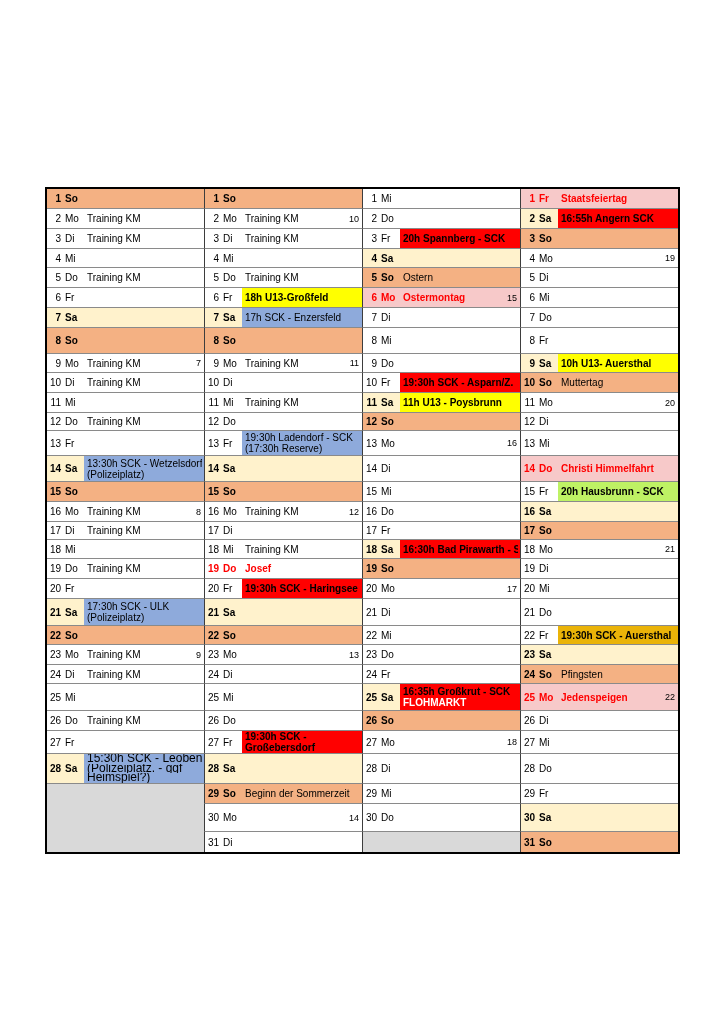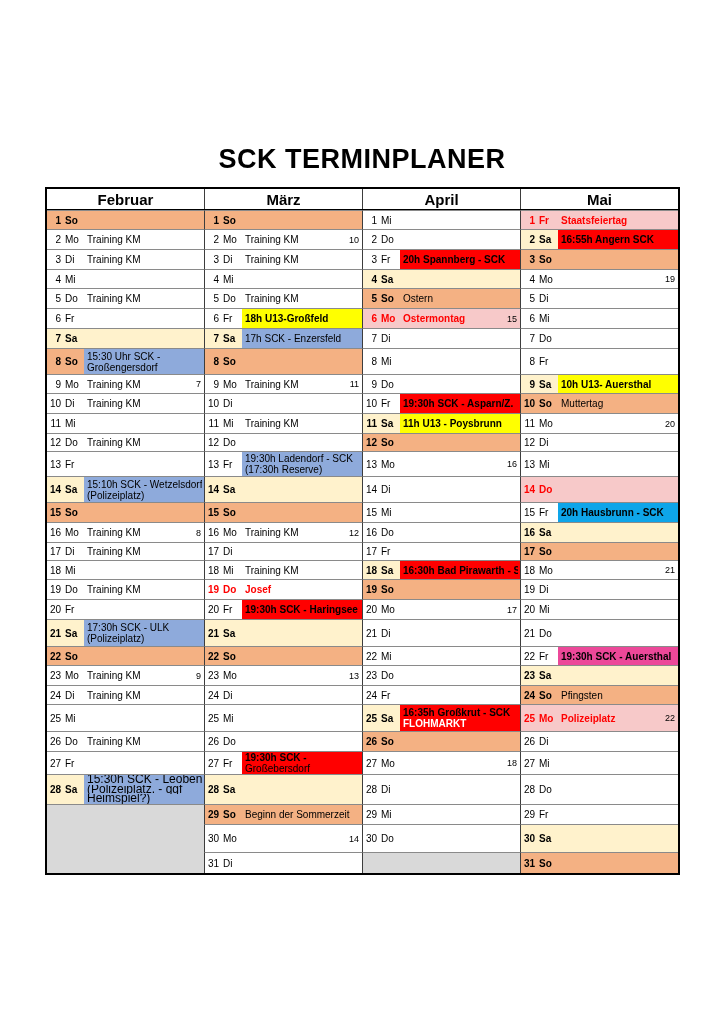--- a/index.html
+++ b/index.html
@@ -26,28 +26,21 @@
   .evl{line-height:11px;white-space:nowrap;overflow:hidden;}
   .ev.small .evl{font-size:12px;line-height:9.6px;}
   .wk{flex:0 0 auto;font-size:9px;padding:0 3px 0 1px;}
   .b{font-weight:bold;}
   .red{color:#FF0000;}
 </style>
 </head>
 <body>
 
 <div class="page">
-  <div class="title">SCK TERMINPLANER</div>
   <div class="cal">
-    <div class="hrow">
-      <div class="hcell">Februar</div>
-      <div class="hcell">März</div>
-      <div class="hcell">April</div>
-      <div class="hcell">Mai</div>
-    </div>
 
   <div class="drow" style="height: 19px;">
         <div class="cell" style="background: rgb(244, 177, 131);">
           <span class="dn b">1</span>
           <span class="dw b">So</span>
           <span class="ev"></span>
         </div>
         <div class="cell" style="background: rgb(244, 177, 131);">
           <span class="dn b">1</span>
           <span class="dw b">So</span>
@@ -222,24 +215,20 @@
         <div class="cell" style="background: rgb(255, 255, 255);">
           <span class="dn">7</span>
           <span class="dw">Do</span>
           <span class="ev"></span>
         </div>
       </div>
       <div class="drow" style="height: 26px;">
         <div class="cell" style="background: rgb(244, 177, 131);">
           <span class="dn b">8</span>
           <span class="dw b">So</span>
-          <span class="ev" style="background: rgb(142, 170, 219);">
-            <div class="evl" style="font-weight: 400;">15:30 Uhr SCK -</div>
-            <div class="evl" style="font-weight: 400;">Großengersdorf</div>
-          </span>
         </div>
         <div class="cell" style="background: rgb(244, 177, 131);">
           <span class="dn b">8</span>
           <span class="dw b">So</span>
           <span class="ev"></span>
         </div>
         <div class="cell" style="background: rgb(255, 255, 255);">
           <span class="dn">8</span>
           <span class="dw">Mi</span>
           <span class="ev"></span>
@@ -382,36 +371,39 @@
           <span class="dn">13</span>
           <span class="dw">Mi</span>
           <span class="ev"></span>
         </div>
       </div>
       <div class="drow" style="height: 26px;">
         <div class="cell" style="background: rgb(255, 242, 204);">
           <span class="dn b">14</span>
           <span class="dw b">Sa</span>
           <span class="ev" style="background: rgb(142, 170, 219);">
-            <div class="evl" style="font-weight: 400;">15:10h SCK - Wetzelsdorf</div>
+            <div class="evl" style="font-weight: 400;">13:30h SCK - Wetzelsdorf</div>
             <div class="evl" style="font-weight: 400;">(Polizeiplatz)</div>
           </span>
         </div>
         <div class="cell" style="background: rgb(255, 242, 204);">
           <span class="dn b">14</span>
           <span class="dw b">Sa</span>
         </div>
         <div class="cell" style="background: rgb(255, 255, 255);">
           <span class="dn">14</span>
           <span class="dw">Di</span>
           <span class="ev"></span>
         </div>
         <div class="cell" style="background: rgb(247, 201, 201);">
           <span class="dn b red">14</span>
           <span class="dw b red">Do</span>
+          <span class="ev">
+            <div class="evl red b">Christi Himmelfahrt</div>
+          </span>
         </div>
       </div>
       <div class="drow" style="height: 20px;">
         <div class="cell" style="background: rgb(244, 177, 131);">
           <span class="dn b">15</span>
           <span class="dw b">So</span>
           <span class="ev"></span>
         </div>
         <div class="cell" style="background: rgb(244, 177, 131);">
           <span class="dn b">15</span>
@@ -419,21 +411,21 @@
           <span class="ev"></span>
         </div>
         <div class="cell" style="background: rgb(255, 255, 255);">
           <span class="dn">15</span>
           <span class="dw">Mi</span>
           <span class="ev"></span>
         </div>
         <div class="cell" style="background: rgb(255, 255, 255);">
           <span class="dn">15</span>
           <span class="dw">Fr</span>
-          <span class="ev" style="background: #0ea5e9;">
+          <span class="ev" style="background: #bef264;">
             <div class="evl" style="font-weight: 700;">20h Hausbrunn - SCK</div>
           </span>
         </div>
       </div>
       <div class="drow" style="height: 20px;">
         <div class="cell" style="background: rgb(255, 255, 255);">
           <span class="dn">16</span>
           <span class="dw">Mo</span>
           <span class="ev">
             <div class="evl">Training KM</div>
@@ -597,21 +589,21 @@
           <span class="ev"></span>
         </div>
         <div class="cell" style="background: rgb(255, 255, 255);">
           <span class="dn">22</span>
           <span class="dw">Mi</span>
           <span class="ev"></span>
         </div>
         <div class="cell" style="background: rgb(255, 255, 255);">
           <span class="dn">22</span>
           <span class="dw">Fr</span>
-          <span class="ev" style="background: #ec4899;">
+          <span class="ev" style="background: #eab308;">
             <div class="evl" style="font-weight: 700;">19:30h SCK - Auersthal</div>
           </span>
         </div>
       </div>
       <div class="drow" style="height: 20px;">
         <div class="cell" style="background: rgb(255, 255, 255);">
           <span class="dn">23</span>
           <span class="dw">Mo</span>
           <span class="ev">
             <div class="evl">Training KM</div>
@@ -677,21 +669,21 @@
           <span class="dw b">Sa</span>
           <span class="ev" style="background: rgb(255, 0, 0);">
             <div class="evl" style="font-weight: 700;">16:35h Großkrut - SCK</div>
             <div class="evl" style="font-weight: 700; color: rgb(255, 255, 255);">FLOHMARKT</div>
           </span>
         </div>
         <div class="cell" style="background: rgb(247, 201, 201);">
           <span class="dn b red">25</span>
           <span class="dw b red">Mo</span>
           <span class="ev">
-            <div class="evl red b">Polizeiplatz</div>
+            <div class="evl red b">Jedenspeigen</div>
           </span>
           <span class="wk">22</span>
         </div>
       </div>
       <div class="drow" style="height: 20px;">
         <div class="cell" style="background: rgb(255, 255, 255);">
           <span class="dn">26</span>
           <span class="dw">Do</span>
           <span class="ev">
             <div class="evl">Training KM</div>
@@ -717,21 +709,21 @@
         <div class="cell" style="background: rgb(255, 255, 255);">
           <span class="dn">27</span>
           <span class="dw">Fr</span>
           <span class="ev"></span>
         </div>
         <div class="cell" style="background: rgb(255, 255, 255);">
           <span class="dn">27</span>
           <span class="dw">Fr</span>
           <span class="ev" style="background: rgb(255, 0, 0);">
             <div class="evl" style="font-weight: 700;">19:30h SCK -</div>
-            <div class="evl" style="font-weight: 400;">Großebersdorf</div>
+            <div class="evl" style="font-weight: 700;">Großebersdorf</div>
           </span>
         </div>
         <div class="cell" style="background: rgb(255, 255, 255);">
           <span class="dn">27</span>
           <span class="dw">Mo</span>
           <span class="ev"></span>
           <span class="wk">18</span>
         </div>
         <div class="cell" style="background: rgb(255, 255, 255);">
           <span class="dn">27</span>

